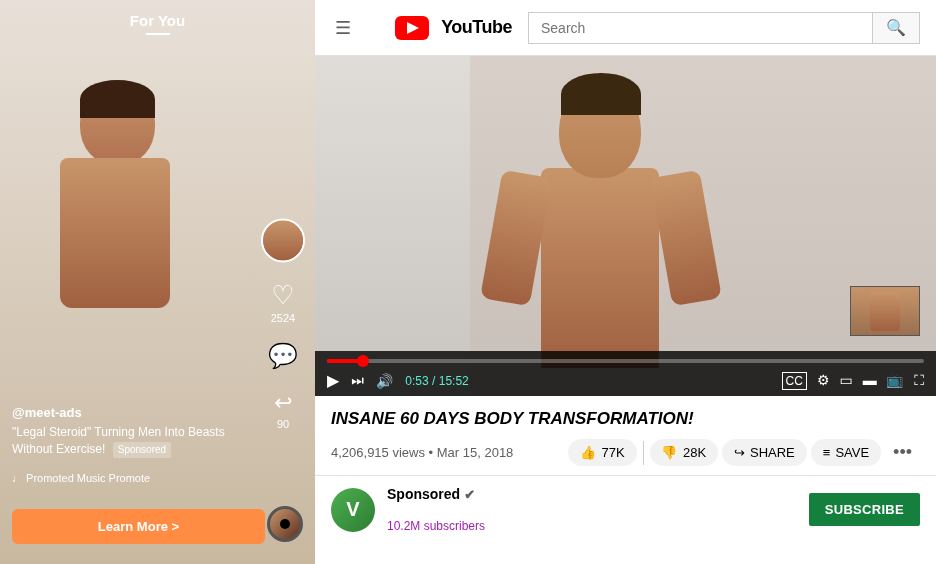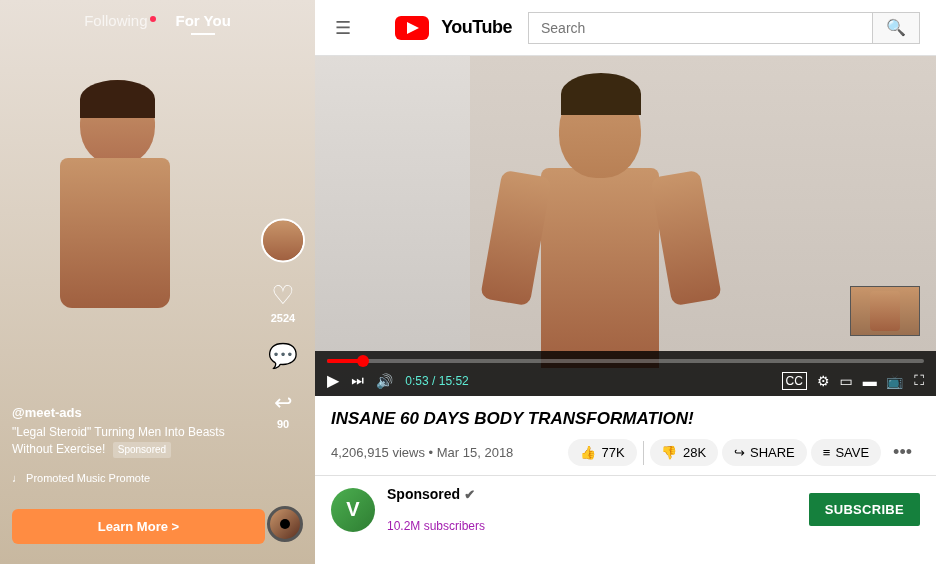--- a/index.html
+++ b/index.html
@@ -115,21 +115,21 @@
 
     .action-icon {
       color: #fff;
       font-size: 28px;
       line-height: 1;
     }
 
     .action-count {
       color: #fff;
       font-size: 11px;
-      font-weight: 700;
+      font-weight: 400;
     }
 
     .tiktok-bottom-info {
       position: absolute;
       bottom: 80px;
       left: 12px;
       right: 70px;
       z-index: 10;
     }
 
@@ -378,21 +378,21 @@
     .time-display {
       color: #5eead4;
       font-size: 12px;
       white-space: nowrap;
     }
 
     .controls-spacer { flex: 1; }
 
     .ctrl-right {
       display: flex;
-      align-items: center;
+      align-items: flex-start;
       gap: 10px;
       padding-left: 43px;
     }
 
     
     .video-info {
       padding: 12px 16px 8px;
     }
 
     .video-title {
@@ -510,24 +510,20 @@
       cursor: pointer;
       letter-spacing: 0.3px;
     }
   </style>
 </head>
 <body>
 
 <div class="tiktok-panel">
 
   <div class="tiktok-header">
-    <div class="tiktok-tab" style="position:relative;">
-      <span>Following</span>
-      <span class="following-dot"></span>
-    </div>
     <div class="tiktok-tab active">
       <span>For You</span>
     </div>
   </div>
 
   <div class="tiktok-video-bg">
     <div class="video-bg-wall" style="background: linear-gradient(180deg, #e8e0d8 0%, #c8b8a0 100%);"></div>
 
     <div style="position:absolute; top:80px; left:20px; width:200px; height:380px;">
       <div style="position:absolute; top:0; left:60px; width:75px; height:85px; background:linear-gradient(180deg,#c8956a,#b07050); border-radius:50% 50% 45% 45%;"></div>

